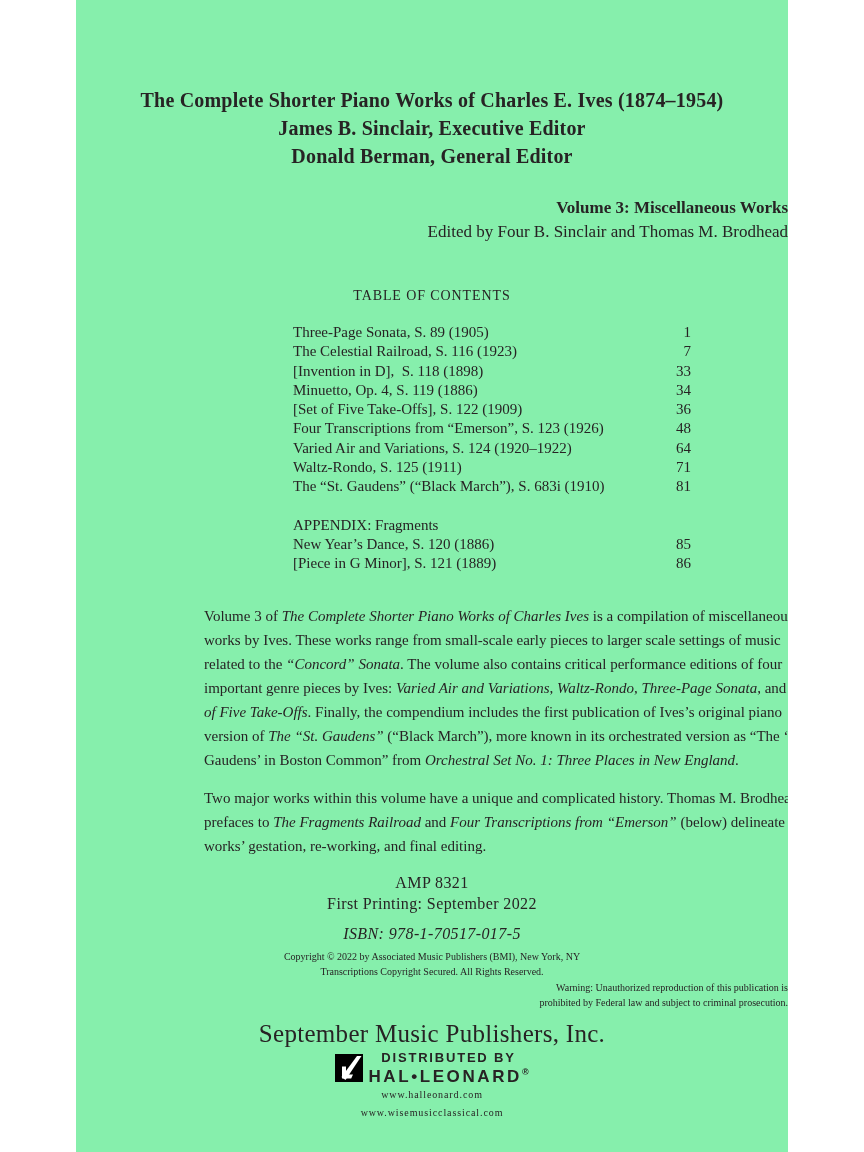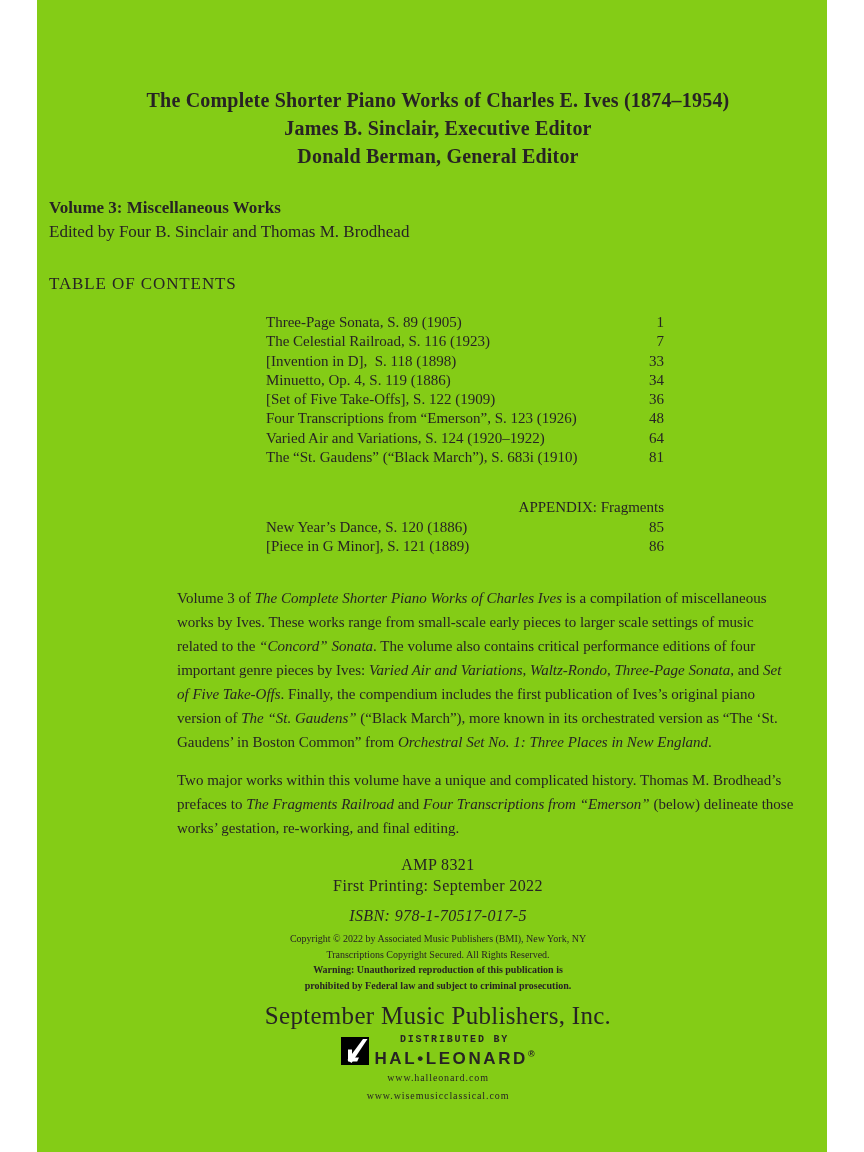--- a/index.html
+++ b/index.html
@@ -1,58 +1,57 @@
 <!DOCTYPE html>
 <html><head>
 <meta charset="utf-8">
 <style>
   * { box-sizing: border-box; }
   body { margin: 0; background: #ffffff; }
   .page {
     position: relative;
-    width: 790px;
+    width: 712px;
     height: 1152px;
     margin: 0 auto;
-    background: #84cc16;
+    background: #86efac;
     font-family: "Liberation Serif", serif;
     color: #272324;
     overflow: hidden;
-    padding-left: 12px;
   }
   .title-block {
     padding-top: 86px;
     text-align: center;
     font-size: 20px;
     font-weight: 700;
     line-height: 28px;
     letter-spacing: 0.2px;
   }
   .volume-block {
     margin-top: 26px;
-    text-align: left;
+    text-align: right;
     font-size: 17px;
     line-height: 24px;
     font-family: Liberation Serif, serif;
   }
   .volume-heading { font-weight: 700; }
   .toc-heading {
-    margin-top: 30px;
-    text-align: left;
-    font-size: 17px;
+    margin-top: 44px;
+    text-align: center;
+    font-size: 14px;
     letter-spacing: 0.9px;
   }
   .toc-block {
     margin: 19px 0 0 217px;
     width: 398px;
     font-size: 15px;
   }
   .toc-row { display: flex; justify-content: space-between; line-height: 19.3px; }
   .toc-title { white-space: pre; }
   .toc-page { text-align: right; }
-  .appendix-heading { margin-top: 31px; line-height: 19.3px; text-align: right; }
+  .appendix-heading { margin-top: 19px; line-height: 19.3px; }
   .paragraphs {
     margin: 30px 0 12px 128px;
     width: 618px;
     font-size: 15px;
     line-height: 24px;
   }
   .paragraphs p { margin: 0 0 14px 0; }
   .pub-block {
     text-align: center;
     font-size: 16px;
@@ -60,44 +59,43 @@
     letter-spacing: 0.4px;
     font-feature-settings: "onum" 1;
   }
   .isbn { margin-top: 9px; font-style: italic; }
   .copyright-block {
     margin-top: 5px;
     text-align: center;
     font-size: 10px;
     line-height: 15.5px;
   }
-  .warning-line { font-weight: 700; }
+  .warning-line { font-weight: 400; text-align: right; }
   .publisher-name {
     margin-top: 7px;
     text-align: center;
     font-size: 25px;
     line-height: 31px;
     letter-spacing: 0.3px;
   }
   .distributor-block {
     margin-top: 3px;
     display: flex;
     justify-content: center;
     align-items: center;
     gap: 5px;
     font-family: "Liberation Sans", sans-serif;
   }
   .hl-logo { width: 28px; height: 28px; display: block; }
   .distributor-text { text-align: center; }
   .distributed-by {
-    font-size: 10px;
+    font-size: 13px;
     font-weight: 700;
     letter-spacing: 1.8px;
     line-height: 11px;
-    font-family: Liberation Mono, monospace;
   }
   .hal-leonard {
     font-size: 17px;
     font-weight: 700;
     letter-spacing: 2.6px;
     line-height: 19px;
   }
   .reg-mark { font-size: 9px; vertical-align: super; letter-spacing: 0; }
   .urls { text-align: center; font-size: 10px; line-height: 17px; letter-spacing: 0.9px; }
   .url-line { margin-top: 1px; }
@@ -142,20 +140,24 @@
           <span class="toc-title">[Set of Five Take-Offs], S. 122 (1909)</span>
           <span class="toc-page">36</span>
         </div>
         <div class="toc-row">
           <span class="toc-title">Four Transcriptions from “Emerson”, S. 123 (1926)</span>
           <span class="toc-page">48</span>
         </div>
         <div class="toc-row">
           <span class="toc-title">Varied Air and Variations, S. 124 (1920–1922)</span>
           <span class="toc-page">64</span>
+        </div>
+        <div class="toc-row">
+          <span class="toc-title">Waltz-Rondo, S. 125 (1911)</span>
+          <span class="toc-page">71</span>
         </div>
         <div class="toc-row">
           <span class="toc-title">The “St. Gaudens” (“Black March”), S. 683i (1910)</span>
           <span class="toc-page">81</span>
         </div>
       </div>
     <div class="appendix-heading">APPENDIX: Fragments</div>
     <div>
         <div class="toc-row">
           <span class="toc-title">New Year’s Dance, S. 120 (1886)</span>

